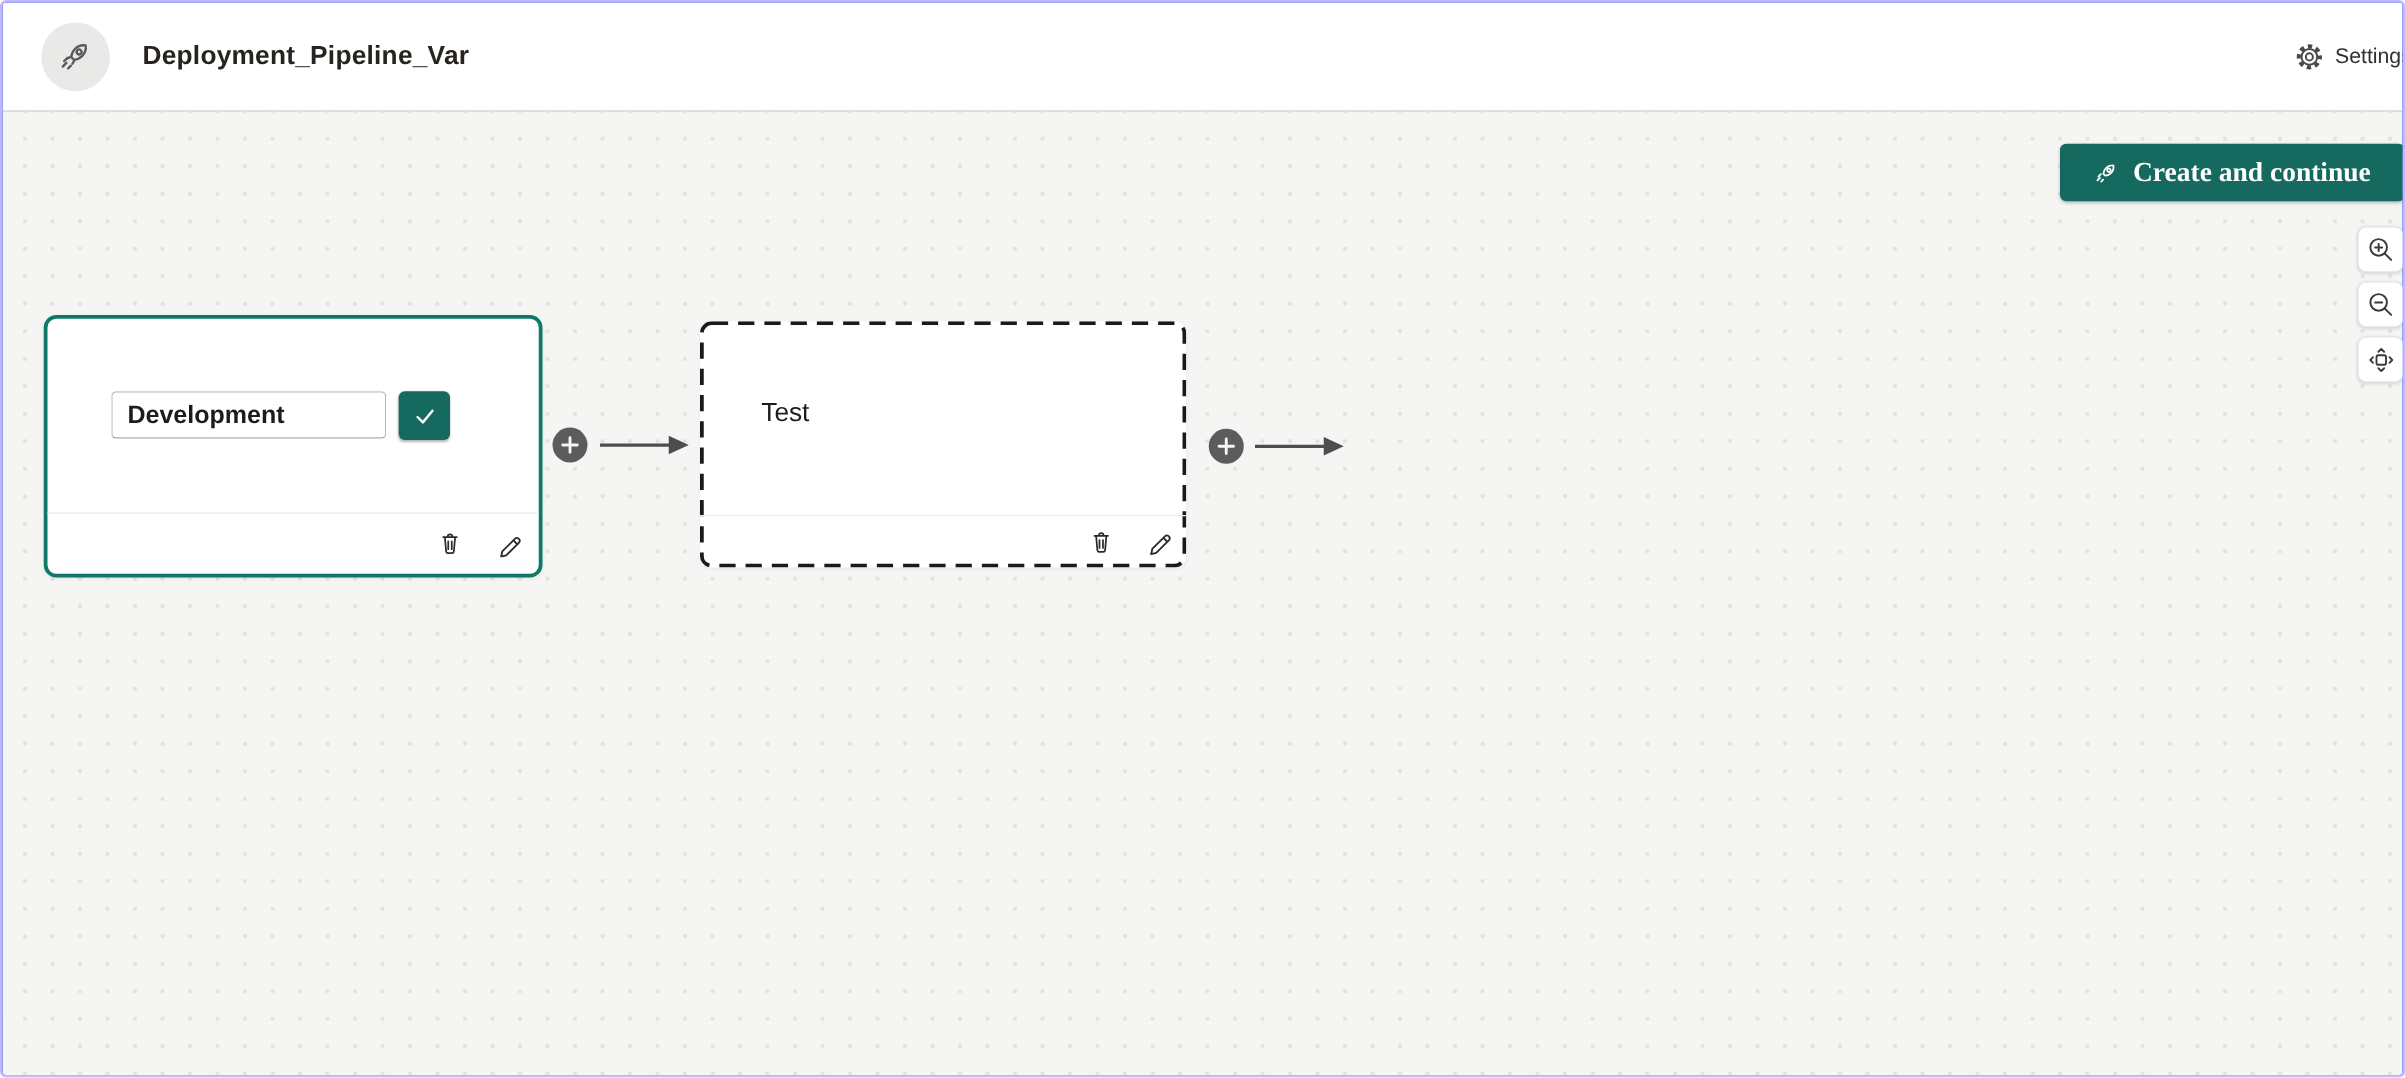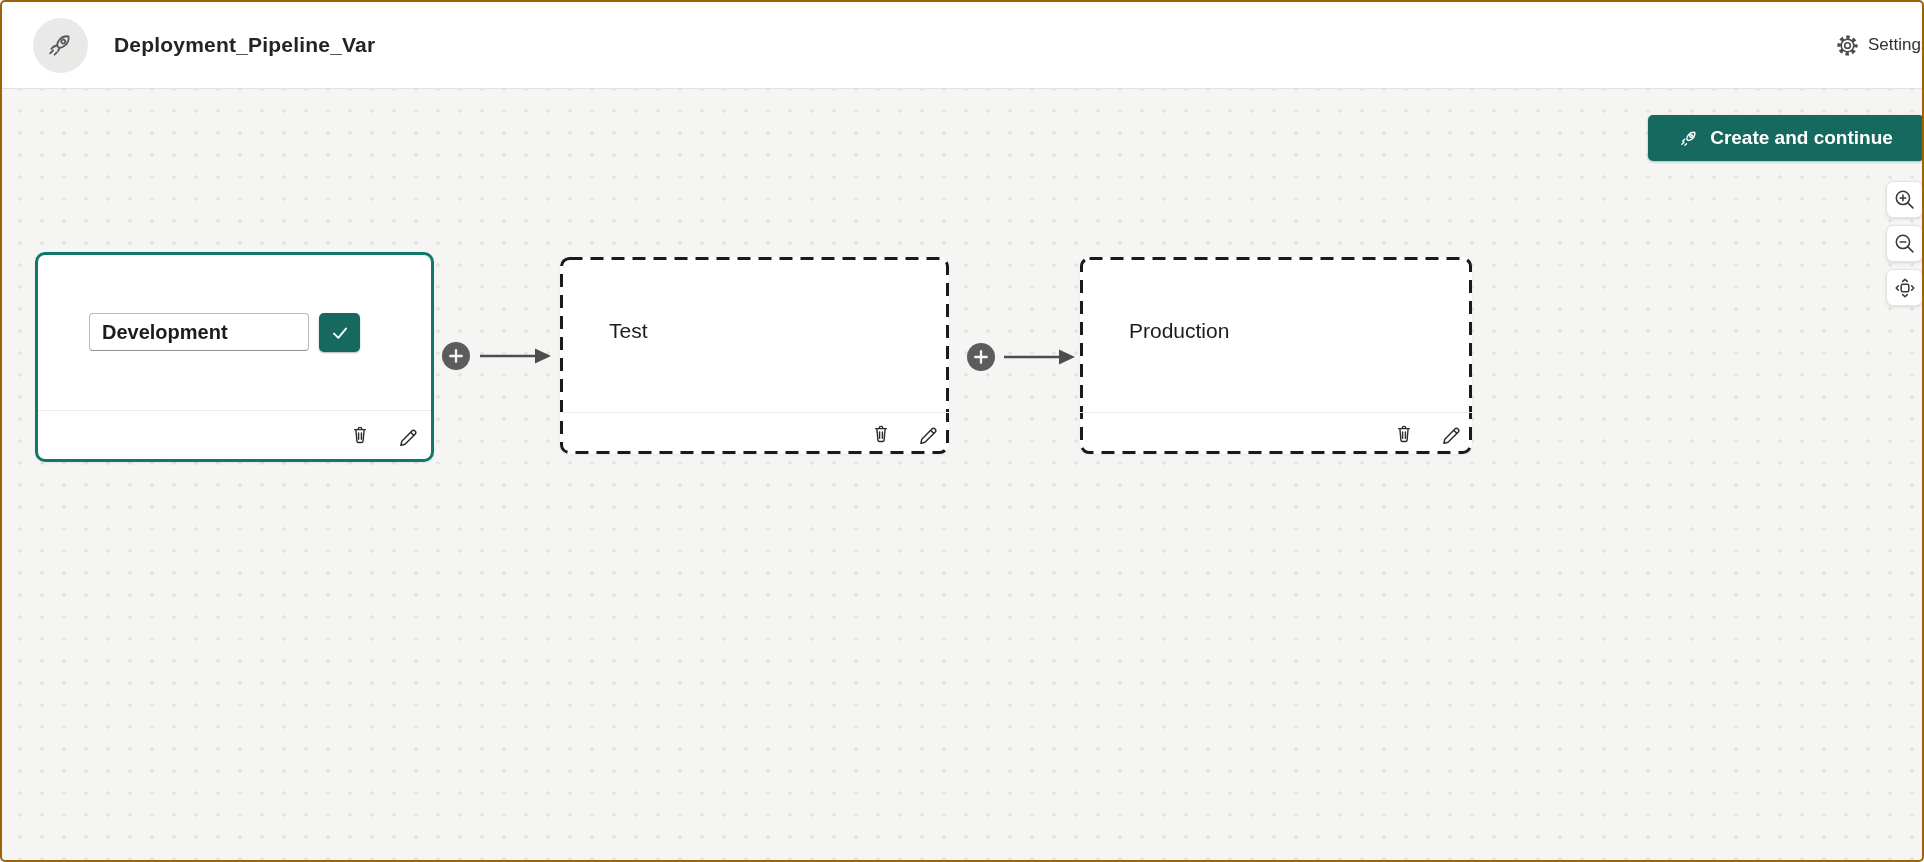--- a/index.html
+++ b/index.html
@@ -4,21 +4,21 @@
 <style>
   * { box-sizing: border-box; margin: 0; padding: 0; }
   html, body { width: 1924px; height: 862px; overflow: hidden; }
   body {
     font-family: "Liberation Sans", "DejaVu Sans", sans-serif;
     background: #ffffff;
     position: relative;
   }
   .page {
     position: absolute; inset: 0;
-    border: 2px solid #a16207; border-radius: 5px;
+    border: 2px solid #c4b5fd; border-radius: 5px;
     overflow: hidden; background: #1d4ed8;
   }
 
   
   .header {
     position: absolute; left: 0; top: 0; right: 0; height: 87px;
     background: var(--header_bg, #fff);
     border-bottom: 1px solid #e1e1e0;
     display: flex; align-items: center; z-index: 5;
   }
@@ -45,21 +45,21 @@
     background-image: radial-gradient(circle, var(--dot, #e2e2df) 1.5px, transparent 1.9px);
     background-size: 22px 22px; background-position: 7px 11px;
   }
 
   
   .create-btn {
     position: absolute; left: 1646px; top: 26px; width: 276px; height: 46px;
     background: var(--primary, #15695E); color: #fff;
     border: none; border-radius: 5px; cursor: pointer;
     display: flex; align-items: center; justify-content: center; gap: 10px;
-    font-family: Liberation Sans, sans-serif; font-size: 19px; font-weight: bold;
+    font-family: Liberation Serif, serif; font-size: 22px; font-weight: bold;
     box-shadow: 0 1px 3px rgba(0,0,0,.25);
   }
 
   
   .zoom-toolbar { position: absolute; left: 1884px; top: 92px; display: flex; flex-direction: column; gap: 7px; }
   .tool-btn {
     width: 37px; height: 37px; background: #fff; border: 1px solid #e3e3e1;
     border-radius: 7px; cursor: pointer; display: flex; align-items: center; justify-content: center;
     box-shadow: 0 1px 3px rgba(0,0,0,.13); padding: 0;
   }
@@ -258,37 +258,15 @@
         </svg>
       </span>
     </button>
     <div class="arrow" style="left:1002px; top:259px;">
       <svg width="72" height="18" viewBox="0 0 72 18">
         <line x1="0" y1="9" x2="56" y2="9" stroke="#4d4d4d" stroke-width="2.6"></line>
         <polygon points="55,1.6 71,9 55,16.4" fill="#4d4d4d"></polygon>
       </svg>
     </div>
 
-    <div class="stage-card dashed" style="left:1078px; top:168px; width:392px; height:197px;">
-      <svg class="dash-svg" width="392" height="197">
-          <rect x="1.5" y="1.5" width="389" height="194" rx="8"></rect>
-        </svg>
-      <div class="stage-label">Production</div>
-      <div class="card-footer">
-        <button class="icon-btn">
-          <span>
-            <svg width="20" height="20" viewBox="0 0 20 20" fill="none" stroke="#2b2b2b" stroke-width="1.4" stroke-linecap="round" stroke-linejoin="round">
-              <path d="M8.2 4.4v-.3c0-.9.8-1.7 1.8-1.7s1.8.8 1.8 1.7v.3M4.6 4.6h10.8M5.9 4.8l1 11.3c.08.8.75 1.4 1.55 1.4h3.1c.8 0 1.47-.6 1.55-1.4l1-11.3M8.6 8v6.3M11.4 8v6.3"></path>
-            </svg>
-          </span>
-        </button>
-        <button class="icon-btn">
-          <span>
-            <svg width="21" height="21" viewBox="0 0 20 20" fill="none" stroke="#2b2b2b" stroke-width="1.4" stroke-linecap="round" stroke-linejoin="round">
-              <path d="M4.6 15.4l9.6-9.6a2.1 2.1 0 013 3l-9.6 9.6-3.9 1 .9-4zM13.1 6.9l3 3"></path>
-            </svg>
-          </span>
-        </button>
-      </div>
-    </div>
 
   </div>
 </div>
 
 </body></html>

